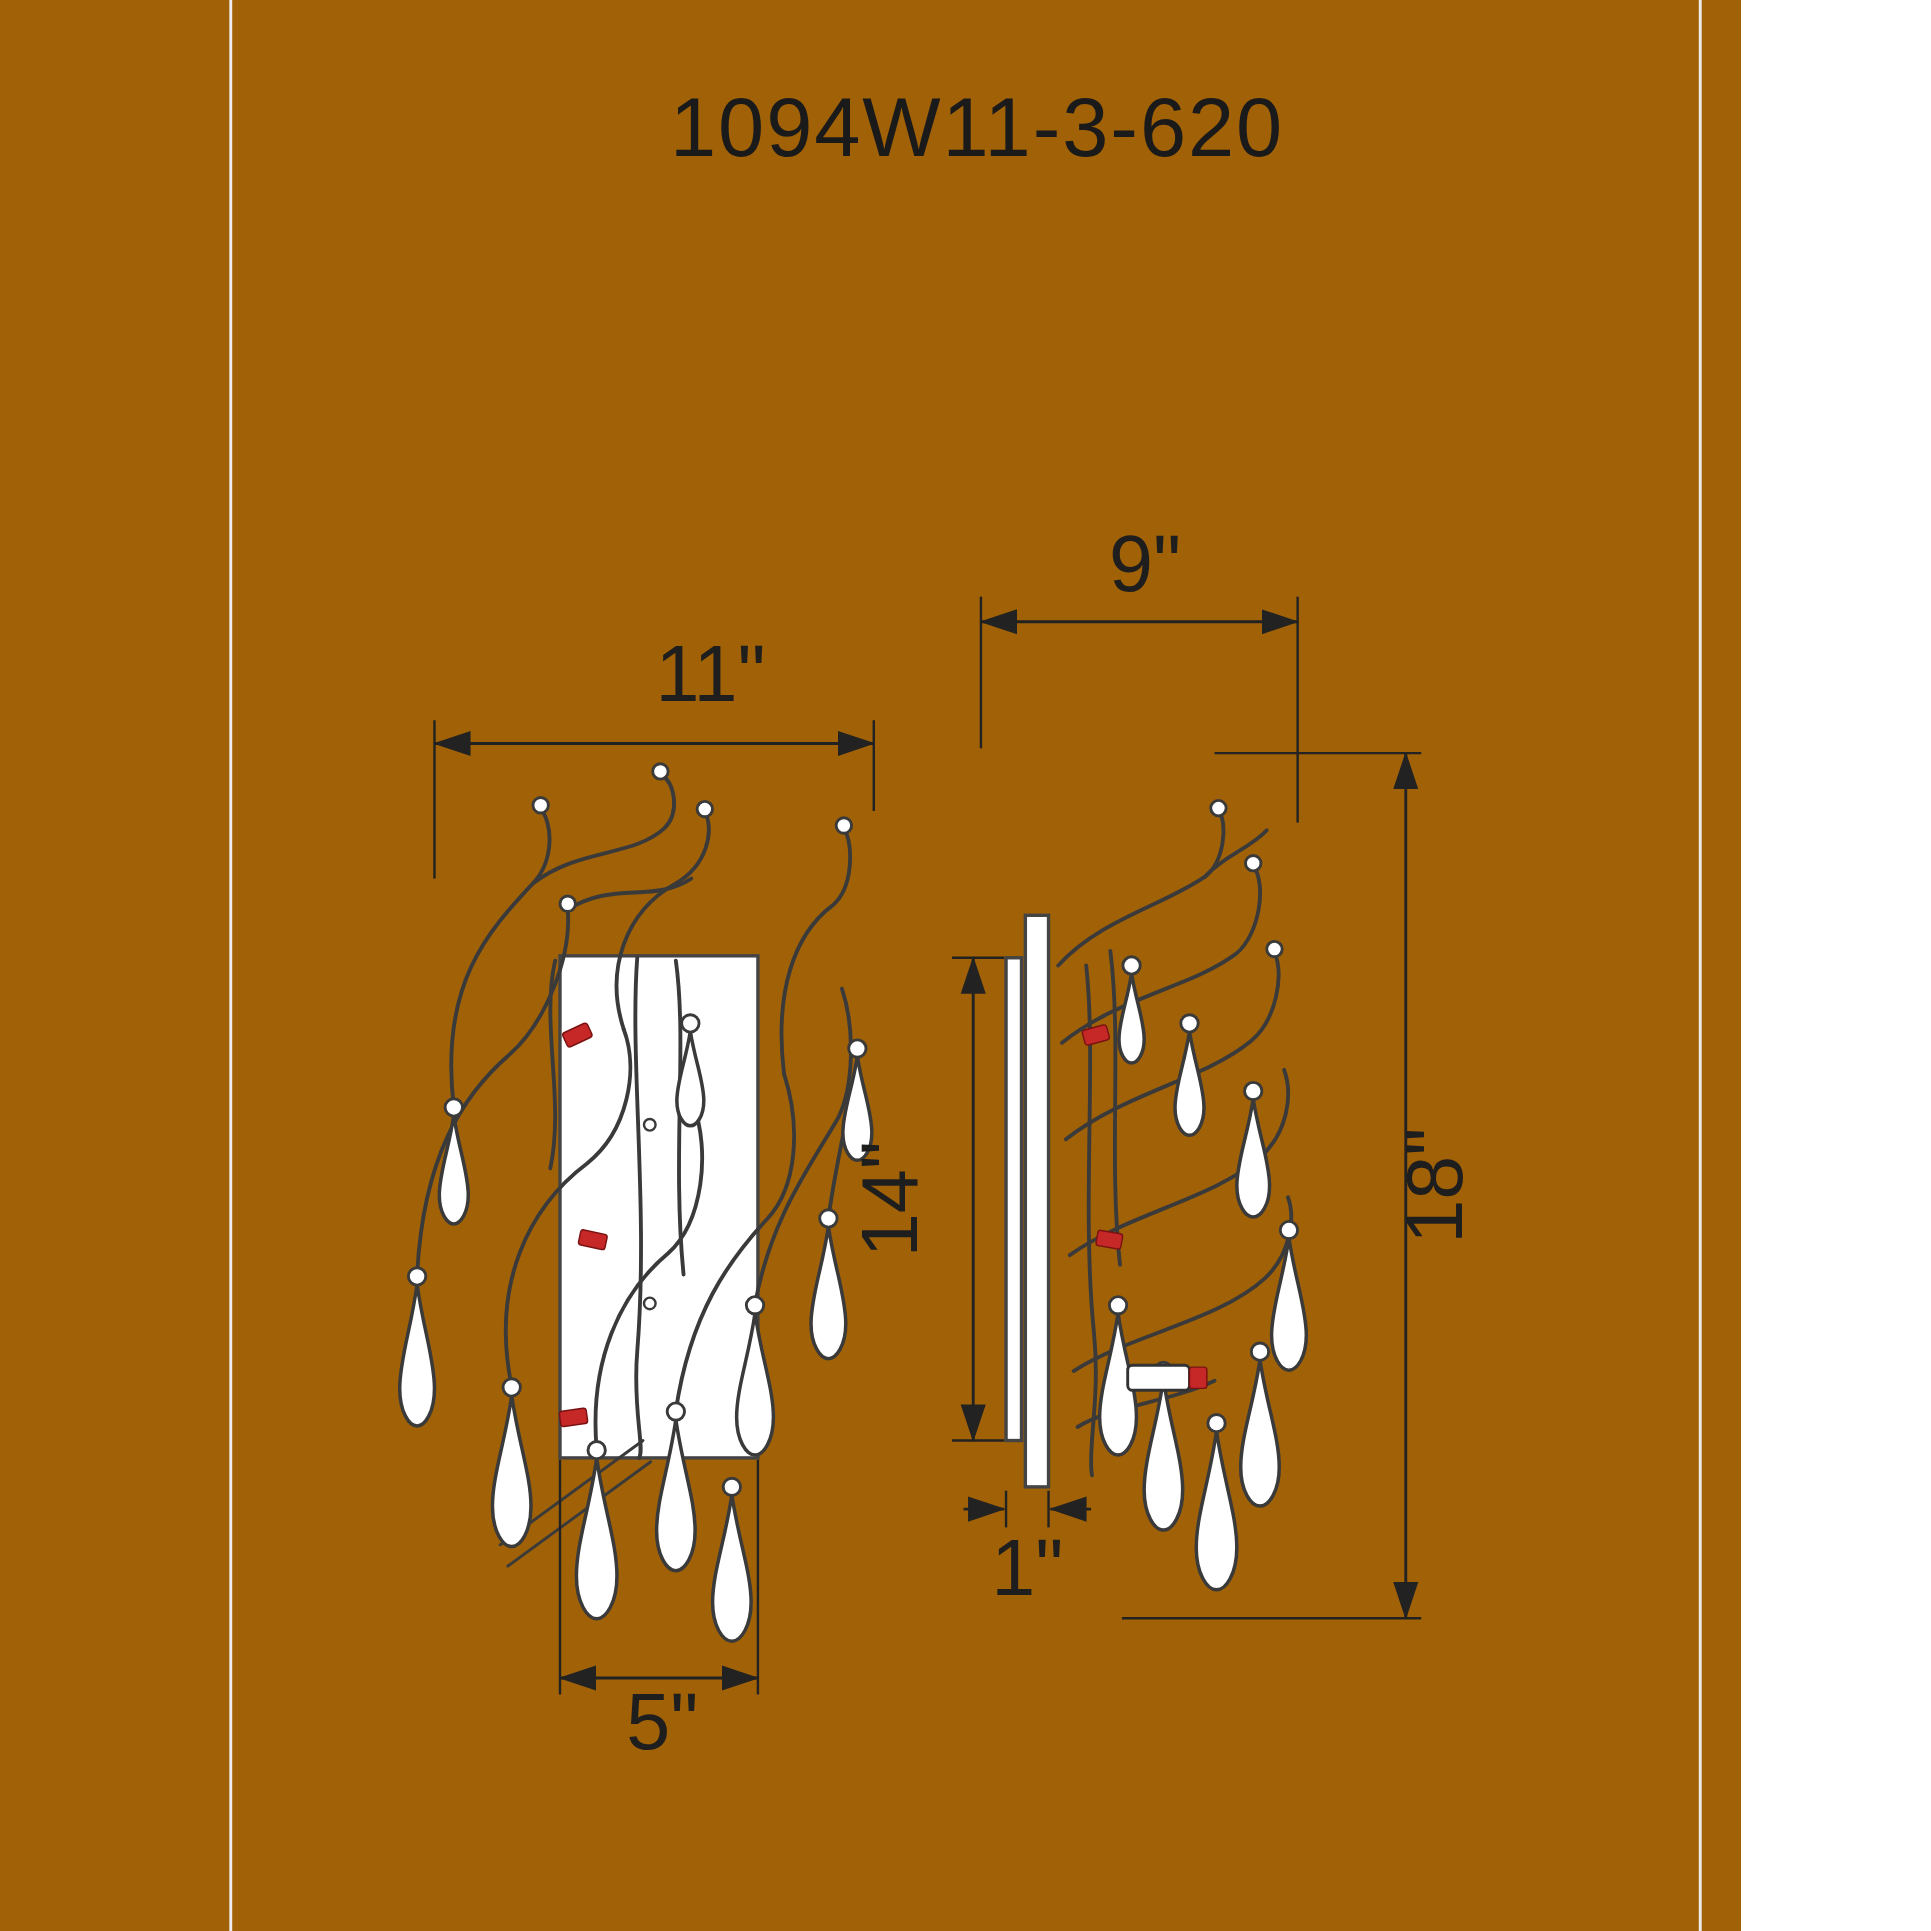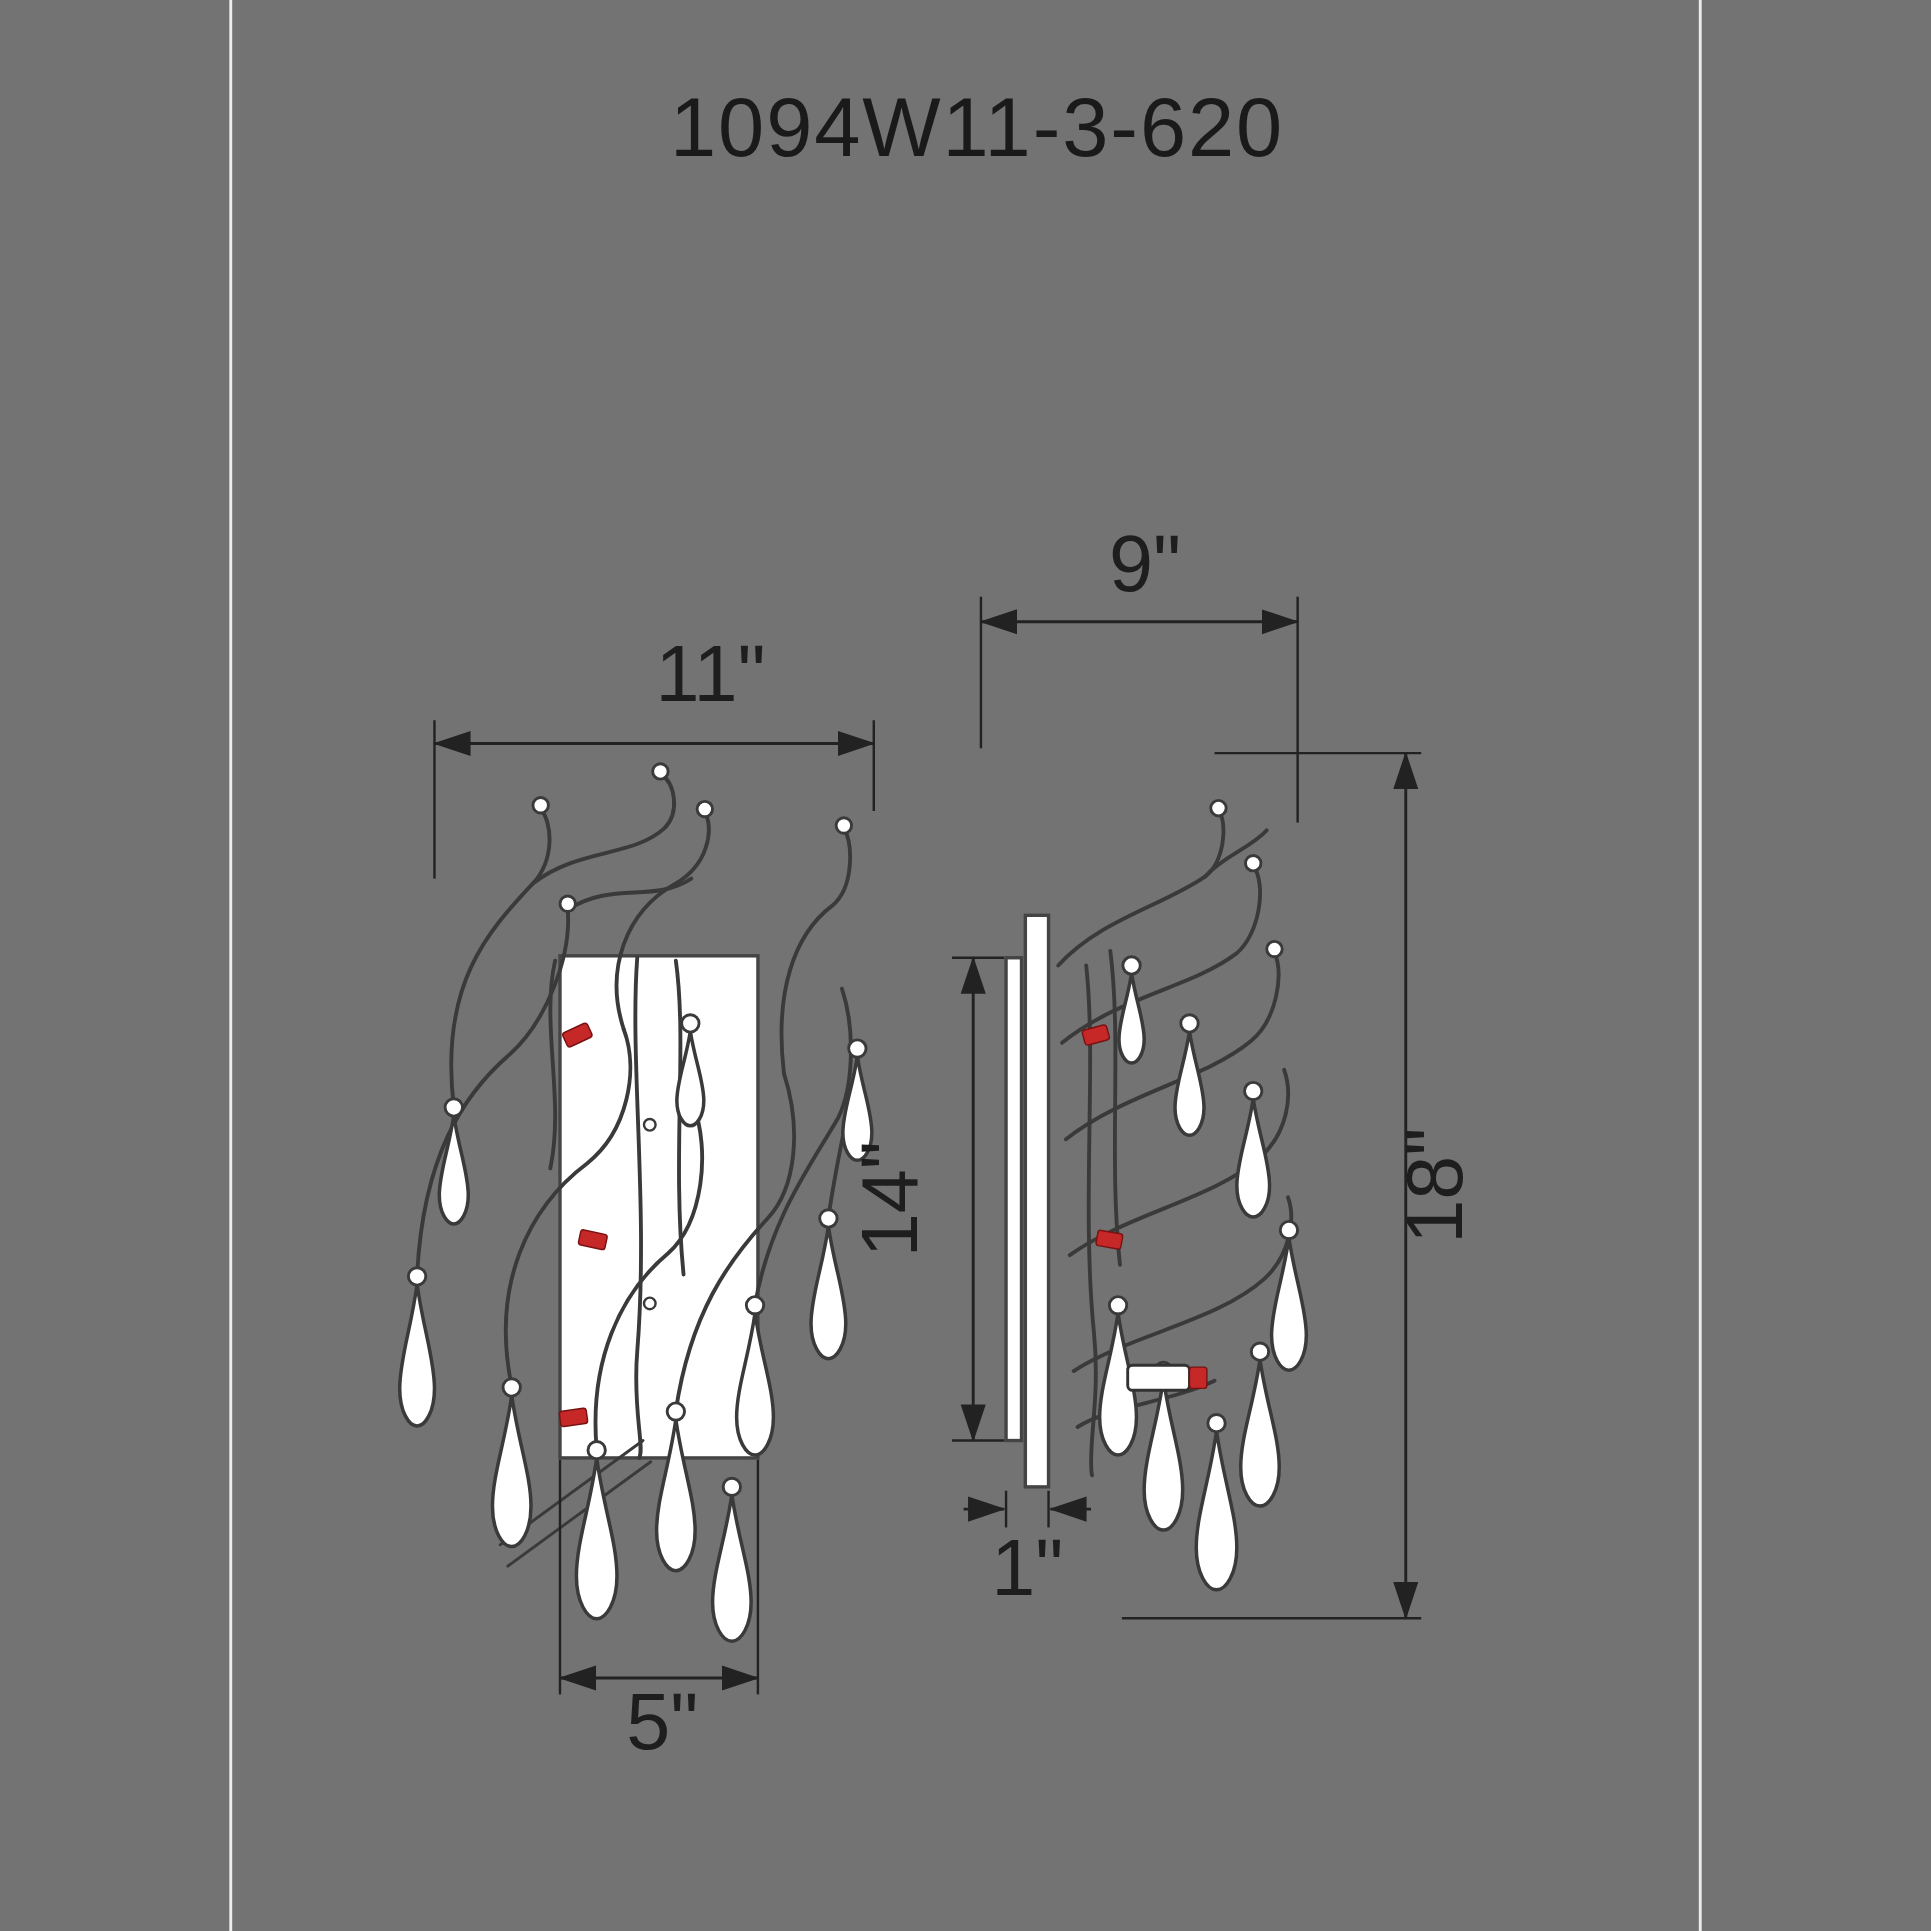--- a/index.html
+++ b/index.html
@@ -1,17 +1,17 @@
 <!DOCTYPE html>
 <html><head>
 <meta charset="utf-8">
 <style>
   html,body{margin:0;padding:0;background:#ffffff;}
   .canvas{
-    position:relative;width:1931px;height:1931px;background:#737373;
+    position:relative;width:1741px;height:1931px;background:#a16207;
     font-family:"Liberation Sans",sans-serif;overflow:hidden;
   }
   svg{position:absolute;left:0;top:0;}
   .title-text{font-size:86px;fill:#1a1a1a;letter-spacing:2px;}
   .dim-label{font-size:82px;fill:#1e1e1e;}
   .branch{fill:none;stroke:#3a3a3a;stroke-width:4;stroke-linecap:round;}
   .thinline{fill:none;stroke:#3a3a3a;stroke-width:3;stroke-linecap:round;}
   .plate{fill:#ffffff;stroke:#444444;stroke-width:3.5;}
   .loop{fill:#ffffff;stroke:#3a3a3a;stroke-width:3;}
   .screw{fill:#ffffff;stroke:#3a3a3a;stroke-width:2.5;}

